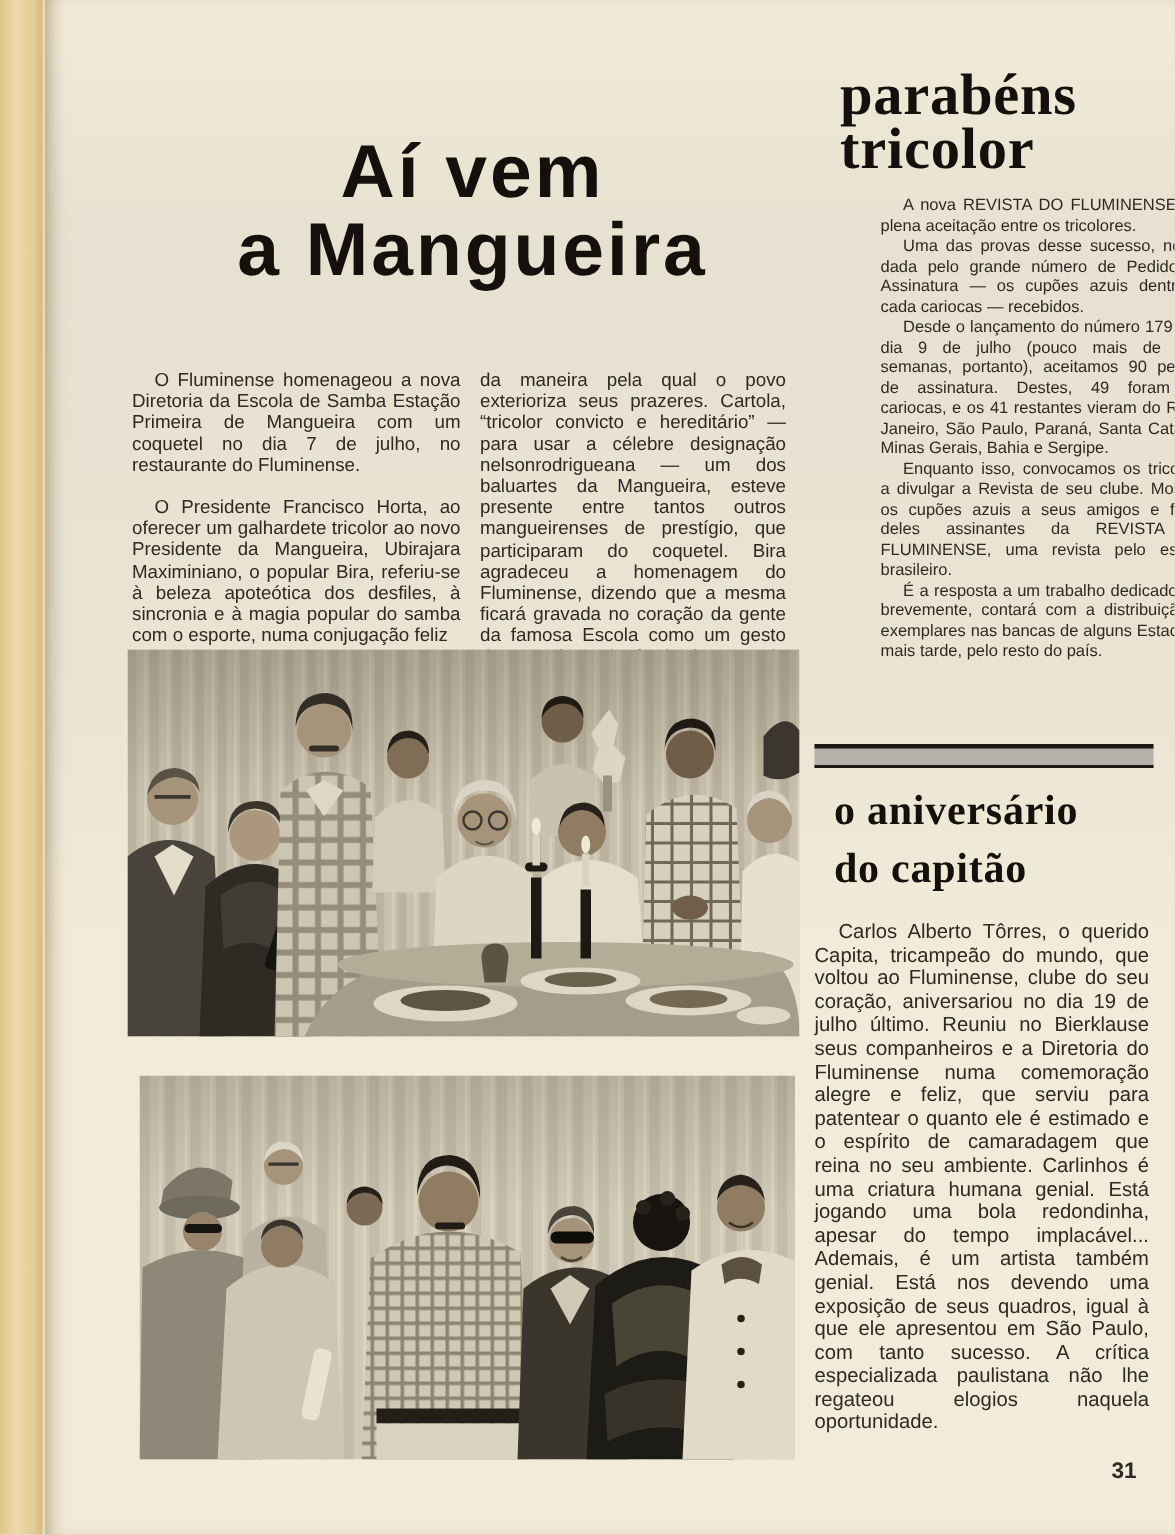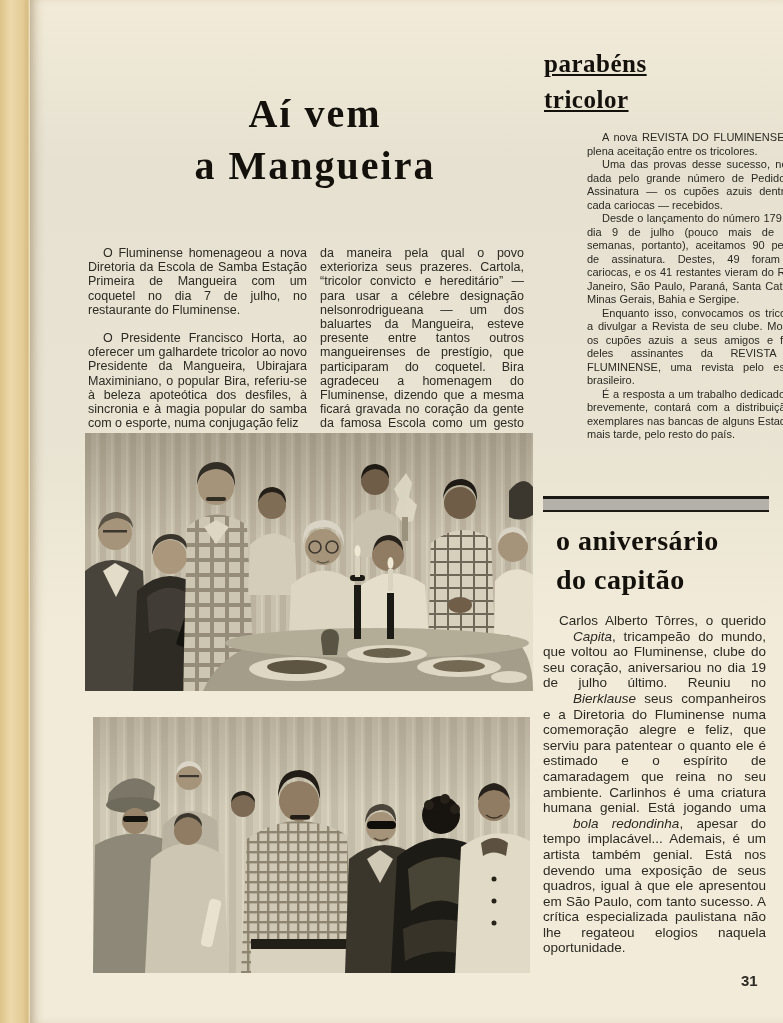--- a/index.html
+++ b/index.html
@@ -4,42 +4,42 @@
 <style>
   html,body{margin:0;padding:0;}
   body{width:783px;height:1023px;background:#e7d2a2;font-family:"Liberation Sans","DejaVu Sans",sans-serif;}
   .sheet{position:relative;width:783px;height:1023px;overflow:hidden;}
   .page-edge{position:absolute;left:0;top:0;width:30px;height:1023px;
     background:linear-gradient(90deg,#dec387 0%,#ecd9ab 35%,#e3cc96 75%,#d8bd83 92%,#f0e6cc 100%);}
   .page{position:absolute;left:30px;top:0;width:753px;height:1023px;
     background:linear-gradient(180deg,rgba(200,195,178,0) 0%,rgba(186,188,176,.22) 16%,rgba(186,188,176,.16) 44%,rgba(200,195,178,0) 62%),#f2ebd9;
     box-shadow:inset 9px 0 12px -7px rgba(110,80,30,.5);}
   .main-title{position:absolute;left:95px;top:88px;width:440px;margin:0;text-align:center;
-    font-family:Liberation Serif, serif;font-weight:700;font-size:40px;line-height:52px;
+    font-family:Liberation Sans, sans-serif;font-weight:700;font-size:50px;line-height:52px;
     letter-spacing:2px;color:#14110c;}
   .main-title span{display:block;}
   .bodycol{position:absolute;color:#2c2a23;font-size:12.5px;line-height:14.2px;text-align:justify;}
   .bodycol p{margin:0;}
   .indent{text-indent:15px;}
   .gap{margin-top:14px !important;}
   .col1{left:88px;top:246px;width:219px;}
   .col2{left:320px;top:246px;width:204px;}
   .rhead{position:absolute;margin:0;font-family:"Liberation Serif","DejaVu Serif",serif;font-weight:700;
     color:#14110c;letter-spacing:.5px;}
   .rhead span{display:block;}
-  .h-parabens{left:544px;top:46px;font-size:25px;line-height:36px;text-decoration:underline;}
+  .h-parabens{left:560px;top:46px;font-size:39px;line-height:36px;}
   .h-capitao{left:556px;top:521px;font-size:28px;line-height:39px;width:239px;}
   .rbody{position:absolute;left:543px;top:131px;width:223px;color:#2c2a23;font-size:11px;line-height:13.5px;text-align:justify;margin-left:44px;}
   .rbody p{margin:0;}
   .divider{position:absolute;left:543px;top:496px;width:226px;height:11px;background:#b3b1a9;
     border-top:3px solid #1b1914;border-bottom:2px solid #1b1914;}
   .cap-text{position:absolute;left:543px;top:613px;width:223px;color:#2c2a23;font-size:13.5px;line-height:15.6px;
     text-align:justify;}
   .cap-text p{margin:0;text-indent:16px;}
-  .it{font-style:italic;margin-left:30px;}
+  .it{}
   .photo{position:absolute;margin:0;padding:0;}
   .photo svg{display:block;width:100%;height:100%;}
   .photo1{left:85px;top:433px;width:448px;height:258px;}
   .photo2{left:93px;top:717px;width:437px;height:256px;}
   .pagenum{position:absolute;left:741px;top:972px;font-size:15px;font-weight:700;color:#2c2a23;}
 </style>
 </head>
 <body>
 
 <div class="sheet">

